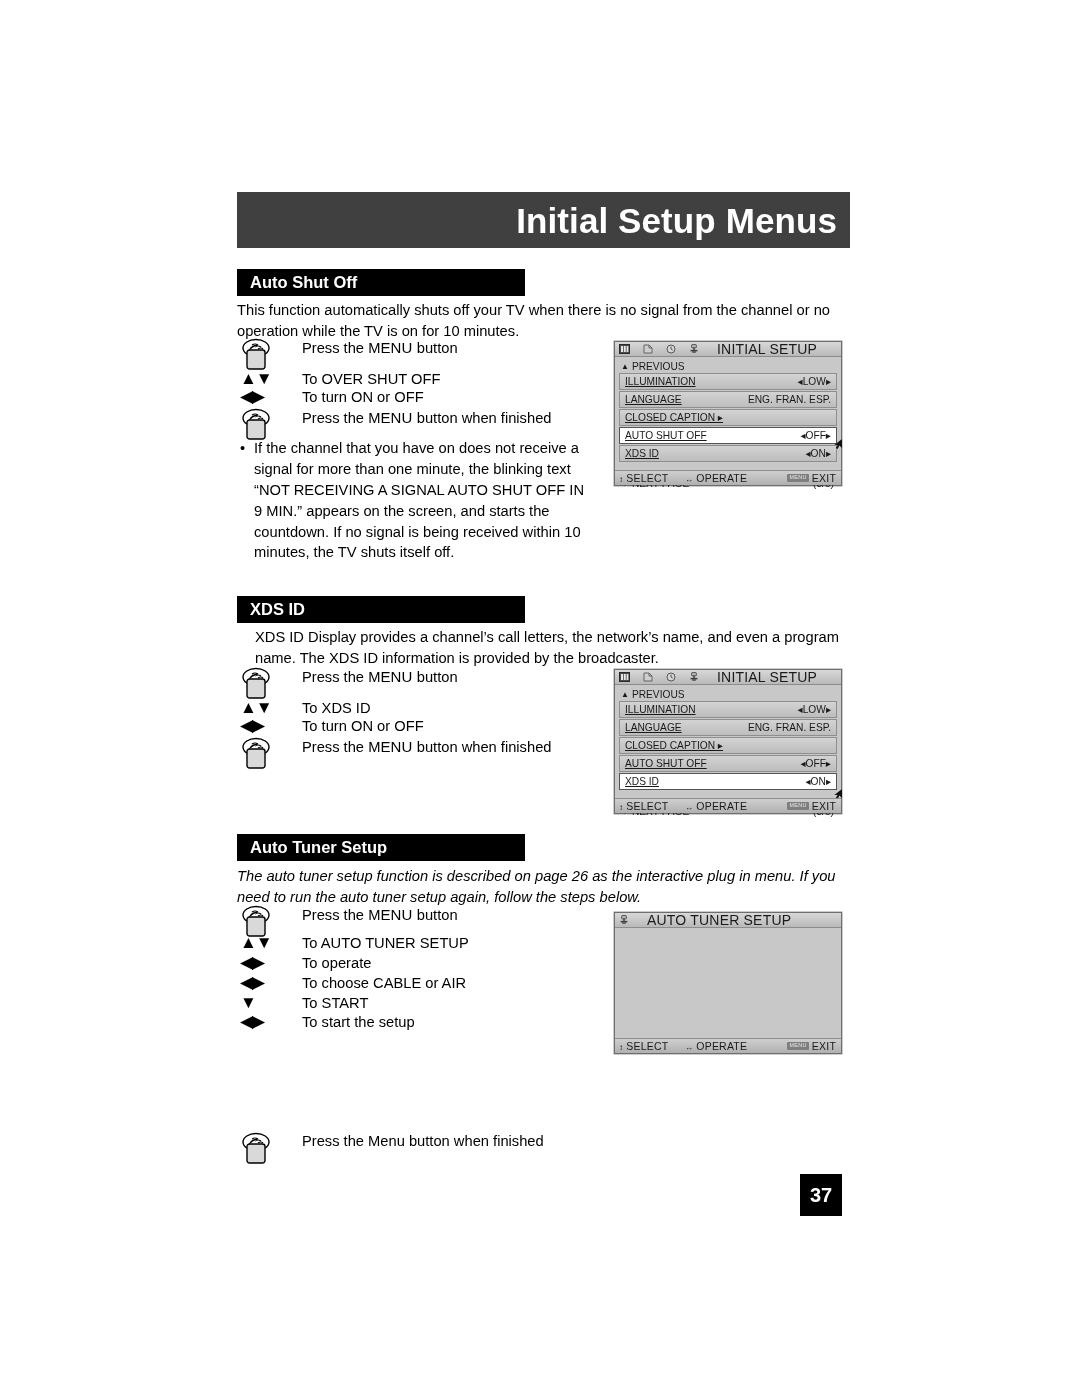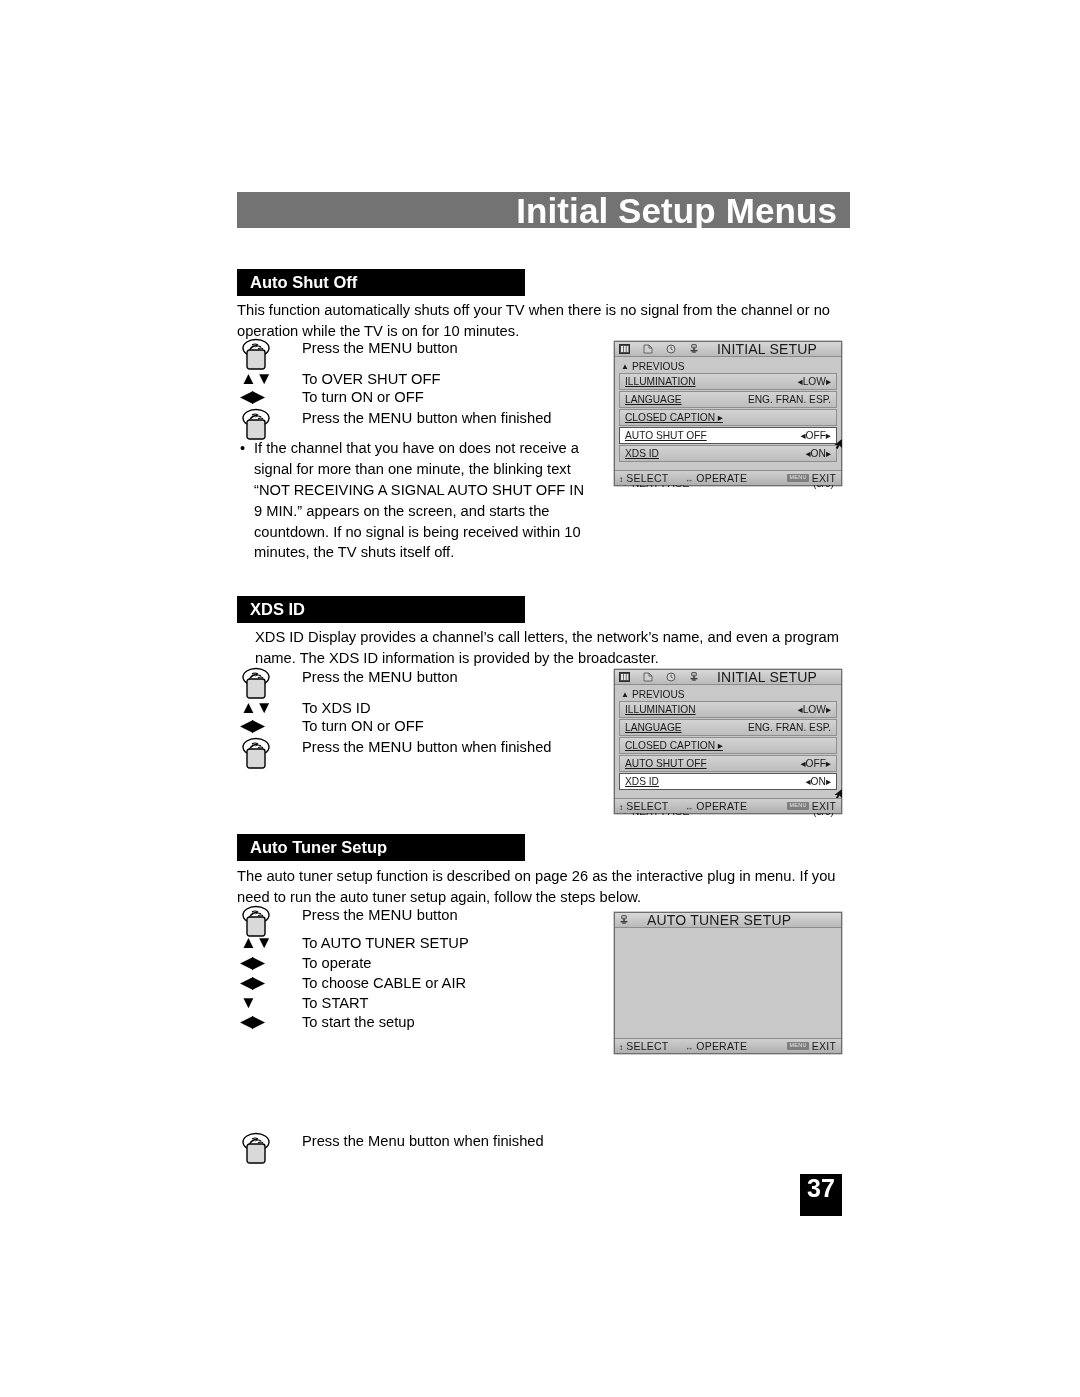--- a/index.html
+++ b/index.html
@@ -14,22 +14,22 @@
     color: #000;
     overflow: hidden;
   }
 
   .page { position: absolute; inset: 0; }
 
   
   .title-banner {
     position: absolute;
     left: 237px; top: 192px;
-    width: 613px; height: 36px;
-    background: #737373;
+    width: 613px; height: 56px;
+    background: #404040;
     display: flex; align-items: center; justify-content: flex-end;
   }
   .title-banner .title-text {
     color: #ffffff;
     font-size: 35px;
     font-weight: bold;
     letter-spacing: 0.1px;
     padding-right: 13px;
     line-height: 1;
   }
@@ -185,22 +185,22 @@
     display:flex; align-items:center; justify-content:center;
   }
 
   
   .pagenum {
     position: absolute;
     left: 800px; top: 1174px;
     width: 42px; height: 42px;
     background: #000;
     color: #fff;
-    display:flex; align-items:flex-start; justify-content:center;
-    font-size: 25px; font-weight: bold;
+    display:flex; align-items:center; justify-content:center;
+    font-size: 20px; font-weight: bold;
   }
 </style>
 </head>
 <body>
 
 <div class="page">
 
   <div class="title-banner">
     <span class="title-text">Initial Setup Menus</span>
   </div>
@@ -455,21 +455,21 @@
           <span class="menu-glyph">MENU</span>
           <span>EXIT</span>
         </span>
     </div>
   </div>
 
   <div class="section-bar" style="left:237px; top:834px; width:288px;">
     <span class="section-title">Auto Tuner Setup</span>
   </div>
 
-  <div class="para" style="left:237px; top:866px; width:603px;">The auto tuner setup function is described on page 26 as the interactive plug in menu.  If you need to run the auto tuner setup again, follow the steps below.</div>
+  <div class="para" style="left:237px; top:866px; width:603px;font-style:italic;">The auto tuner setup function is described on page 26 as the interactive plug in menu.  If you need to run the auto tuner setup again, follow the steps below.</div>
 
   <div class="instr" style="left:240px; top:905px;">
     <span class="cue">
       <svg class="hand-icon" viewBox="0 0 32 34" aria-hidden="true">
         <ellipse cx="16" cy="10" rx="13" ry="8.5" fill="#ffffff" stroke="#000" stroke-width="1.4"></ellipse>
         <path d="M12 7 q3 -2 6 0" stroke="#000" stroke-width="1.2" fill="none"></path>
         <path d="M15 9 q3 -2 6 0" stroke="#000" stroke-width="1.2" fill="none"></path>
         <path d="M18 11 q3 -2 5 0" stroke="#000" stroke-width="1.2" fill="none"></path>
         <path d="M9.5 12 h13 a2.5 2.5 0 0 1 2.5 2.5 v14 a2.5 2.5 0 0 1 -2.5 2.5 h-13 a2.5 2.5 0 0 1 -2.5 -2.5 v-14 a2.5 2.5 0 0 1 2.5 -2.5 z" fill="#d9d9d9" stroke="#000" stroke-width="1.4"></path>
         <path d="M9.5 12 q3 -5 8 -4.5" fill="#d9d9d9" stroke="#000" stroke-width="1.3"></path>

